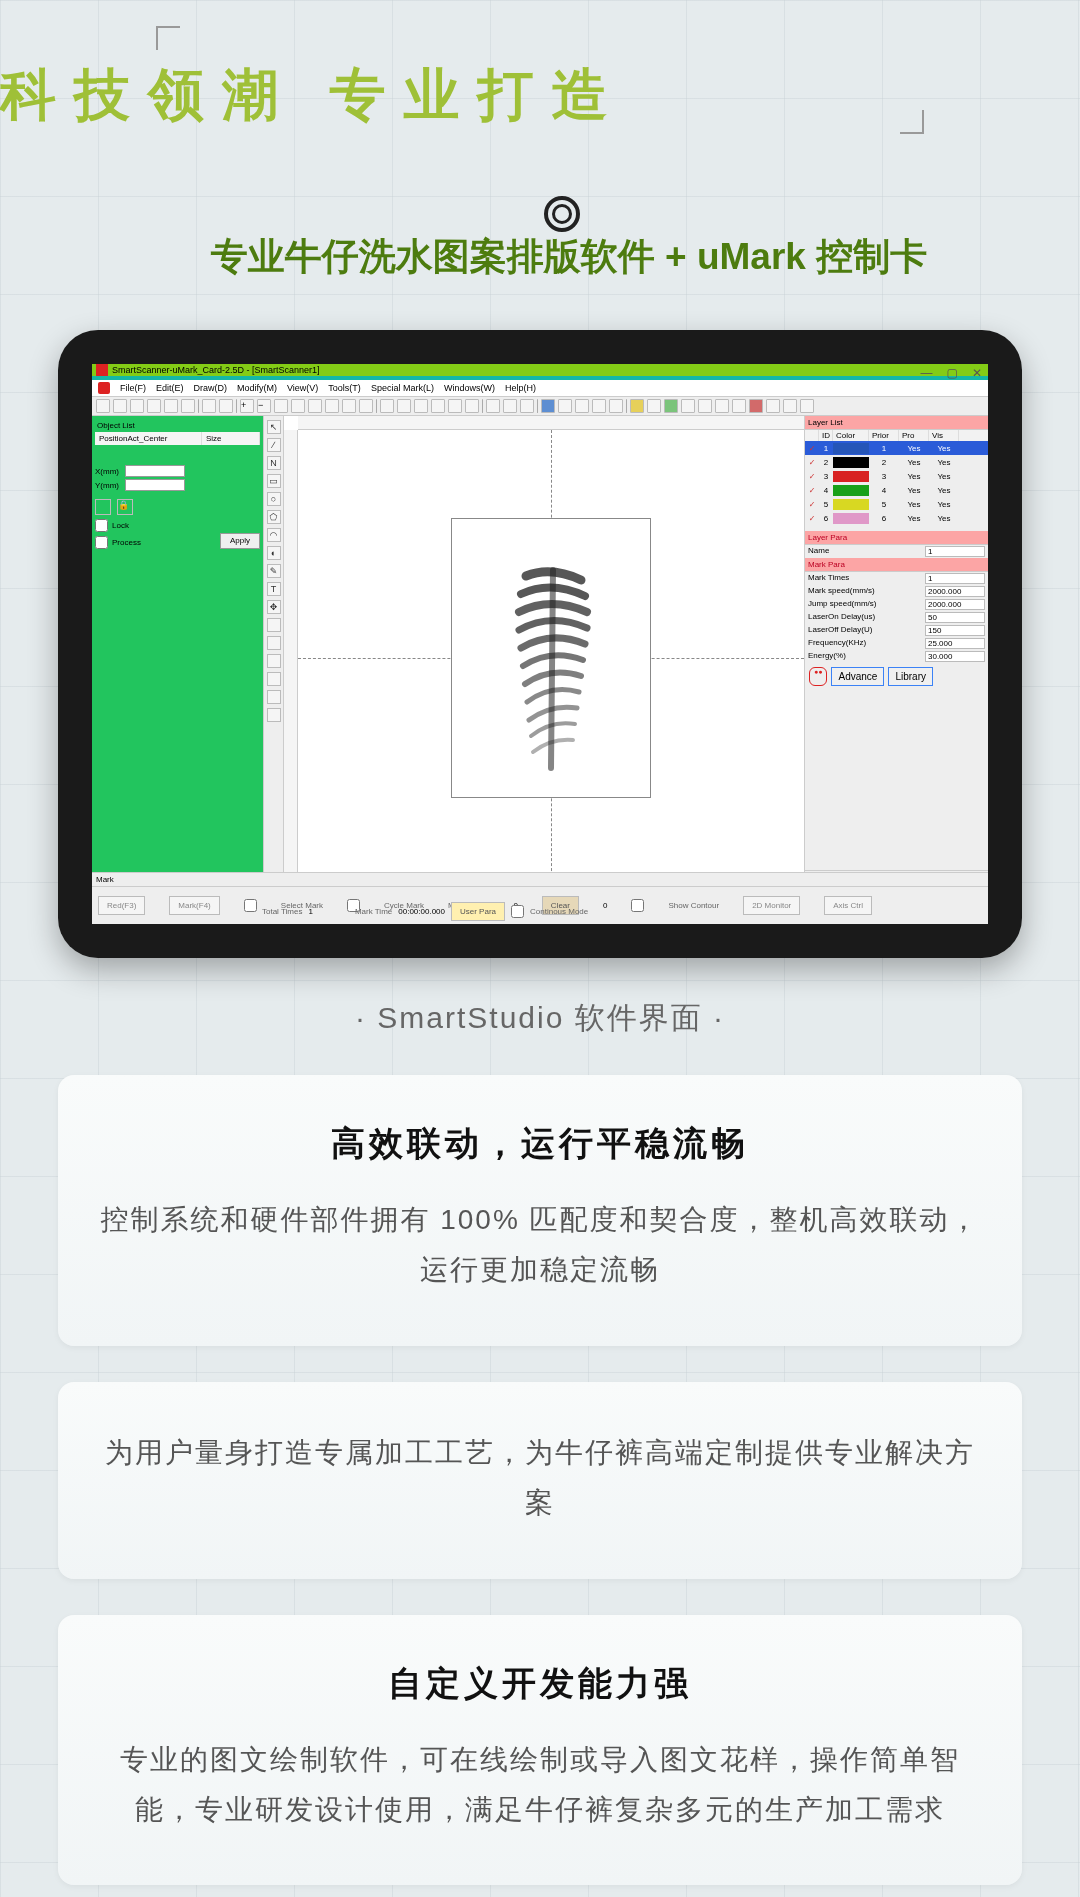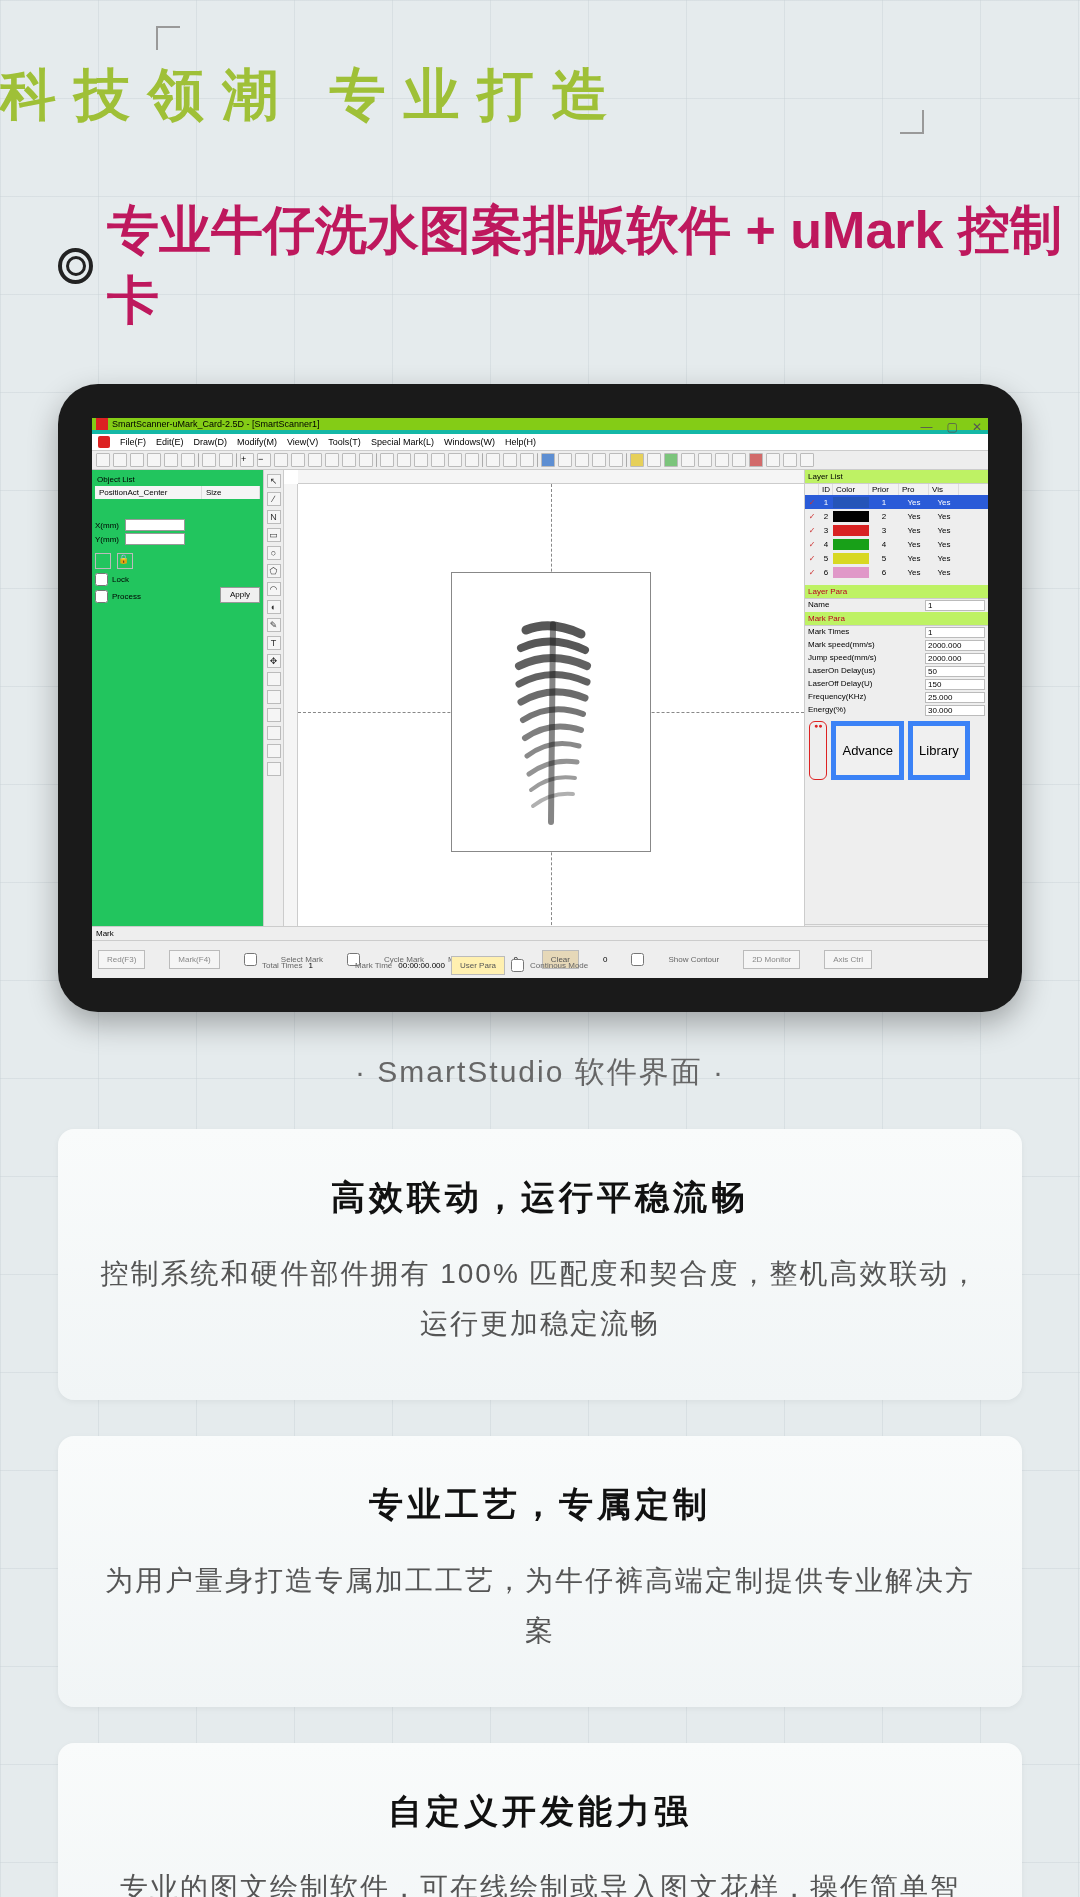--- a/index.html
+++ b/index.html
@@ -16,22 +16,22 @@
     overflow: hidden;
   }
   .header { text-align: left; padding-top: 58px; position: relative; }
   .title-main { font-size: 56px; font-weight: 700; color: #9FC037; letter-spacing: 18px; }
   .subtitle { font-size: 40px; color: #555; letter-spacing: 6px; margin-top: 28px; }
   .corner { position: absolute; width: 24px; height: 24px; border: 2px solid #999; }
   .corner.tl { top: 26px; left: 156px; border-right: none; border-bottom: none; }
   .corner.br { top: 110px; right: 156px; border-left: none; border-top: none; }
 
   .section-title {
-    display: flex; align-items: center; font-size: 52px; font-weight: 700;
-    color: #be185d; margin: 62px 0 0 58px;
+    display: flex; align-items: center; font-size: 37px; font-weight: 700;
+    color: #4d7c0f; margin: 62px 0 0 58px; flex-direction: column;
   }
   .ring-icon {
     display: inline-block; width: 36px; height: 36px; border: 4px solid #222;
     border-radius: 50%; margin-right: 14px; position: relative;
   }
   .ring-icon::after {
     content:''; position:absolute; width:14px; height:14px; border:3px solid #222;
     border-radius:50%; top:50%; left:50%; transform:translate(-50%,-50%);
   }
 
@@ -79,33 +79,33 @@
   .ruler-h { position:absolute; top:0; left:14px; right:0; height:14px; background:#f5f5f5; border-bottom:1px solid #ccc; }
   .ruler-v { position:absolute; top:14px; left:0; bottom:0; width:14px; background:#f5f5f5; border-right:1px solid #ccc; }
   .canvas-inner { position:absolute; top:14px; left:14px; right:0; bottom:0; }
   .guide-h { position:absolute; left:0; right:0; border-top:1px dashed #888; top:50%; }
   .guide-v { position:absolute; top:0; bottom:0; border-left:1px dashed #888; left:50%; }
   .artboard { position:absolute; left:50%; top:50%; transform:translate(-50%,-50%); width:200px; height:280px; border:1px solid #888; background:#fff; }
   .artwork { position:absolute; left:50%; top:14%; transform:translateX(-50%); width:120px; height:220px; }
   .artwork svg { width:100%; height:100%; }
 
   .panel-right { width:184px; background:#eee; border-left:1px solid #ccc; display:flex; flex-direction:column; font-size:8px; }
-  .prt { padding:2px 3px; background:#bef264; border-bottom:1px solid #ccc; }
+  .prt { padding:2px 3px; background:#fca5a5; border-bottom:1px solid #ccc; }
   .layer-head { display:flex; background:#f2f2f2; }
   .layer-head span { padding:1px 3px; border-right:1px solid #ddd; }
   .layer-row { display:flex; align-items:center; height:14px; }
   .layer-row .chk { width:14px; text-align:center; color:#c33; }
   .layer-row .id { width:14px; text-align:center; }
   .layer-row .color { width:36px; height:11px; }
   .layer-row .v { width:30px; text-align:center; }
   .param-row { display:flex; padding:1px 3px; }
   .param-row label { flex:1; }
   .param-row span, .param-row input { width:60px; border:1px solid #bbb; background:#fff; padding:0 2px; font-size:8px; height:11px; }
   .btn-row { display:flex; gap:4px; padding:4px; }
-  .btn-sm { padding:17px 6px; border:5px solid #3b82f6; background:#f0f0f0; font-size:13px; }
+  .btn-sm { padding:3px 6px; border:1px solid #3b82f6; background:#f0f0f0; font-size:10px; }
   .btn-red { border:1px solid #d22; color:#d22; border-radius:6px; padding:0 4px; font-size:7px; }
 
   .bottom-bar { position:absolute; bottom:0; left:0; right:0; height:38px; background:#eee; border-top:1px solid #ccc; display:flex; align-items:center; padding:0 6px; gap:24px; font-size:8px; }
   .btn-b { padding:4px 8px; border:1px solid #bbb; background:#f5f5f5; font-size:8px; color:#888; }
   .btn-clear { background:#e6d8b8; color:#555; }
   .btn-user { background:#fff0b0; color:#555; }
   .lbl { color:#666; }
 
   .caption { text-align:center; font-size:30px; color:#666; margin-top:40px; letter-spacing:2px; }
 
@@ -433,20 +433,19 @@
 </div>
 
 <div class="caption">· SmartStudio 软件界面 ·</div>
 
 <div class="cards">
   <div class="card">
     <h3>高效联动，运行平稳流畅</h3>
     <p>控制系统和硬件部件拥有 100% 匹配度和契合度，整机高效联动，运行更加稳定流畅</p>
   </div>
   <div class="card">
-    <h3>专业工艺，专属定制</h3>
     <p>为用户量身打造专属加工工艺，为牛仔裤高端定制提供专业解决方案</p>
   </div>
   <div class="card">
     <h3>自定义开发能力强</h3>
     <p>专业的图文绘制软件，可在线绘制或导入图文花样，操作简单智能，专业研发设计使用，满足牛仔裤复杂多元的生产加工需求</p>
   </div>
 </div>
 
 </body></html>

